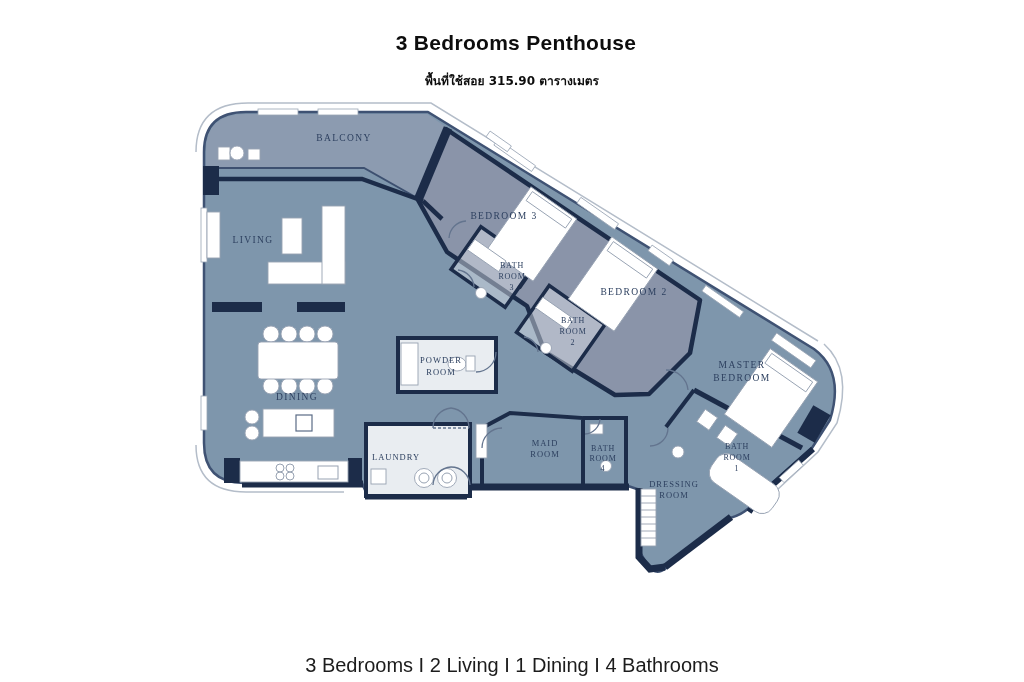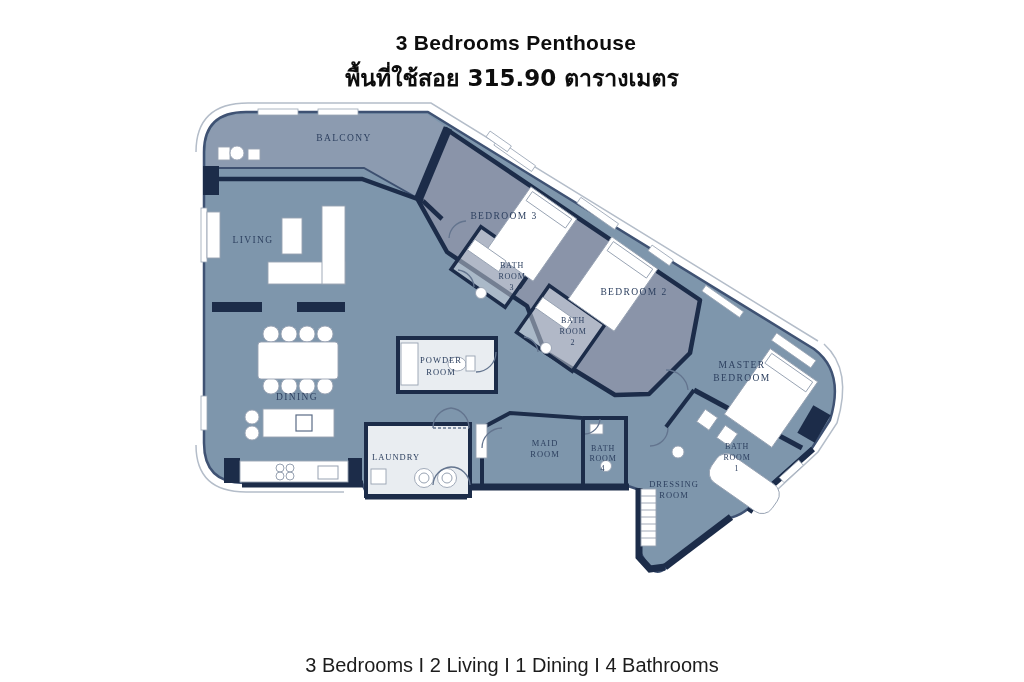--- a/index.html
+++ b/index.html
@@ -1,20 +1,20 @@
 <!DOCTYPE html>
 <html><head>
 <meta charset="utf-8">
 <style>
   html,body{margin:0;padding:0;background:#ffffff;}
   .canvas{position:relative;width:1024px;height:682px;background:#ffffff;overflow:hidden;
           font-family:"Liberation Sans",sans-serif;}
   .title-block{position:absolute;top:31px;left:0;width:100%;text-align:center;color:#0d0d0d;}
   .title-line1{font-size:21px;font-weight:bold;letter-spacing:.3px;padding-left:8px;}
-  .title-line2{font-size:23px;font-weight:bold;margin-top:5px;font-family:"DejaVu Sans",sans-serif;}
+  .title-line2{font-size:12px;font-weight:bold;margin-top:16px;font-family:"DejaVu Sans",sans-serif;}
   .footer-block{position:absolute;top:594px;left:0;width:100%;text-align:center;color:#1c1c1c;
                 font-size:20px;line-height:1.42;white-space:pre-wrap;}
   svg.plan{position:absolute;left:0;top:0;}
   .room-label{font-family:"Liberation Serif",serif;fill:#2e4160;text-anchor:middle;letter-spacing:1.4px;}
   .lab-lg{font-size:9.5px;}
   .lab-md{font-size:8.5px;letter-spacing:1px;}
   .lab-sm{font-size:8px;letter-spacing:.8px;}
   .fixture{fill:#ffffff;stroke:#97a2b2;stroke-width:.9;}
   .wallline{stroke:#1c2c49;fill:none;}
   .doorarc{stroke:#63748e;stroke-width:1.3;fill:none;}

